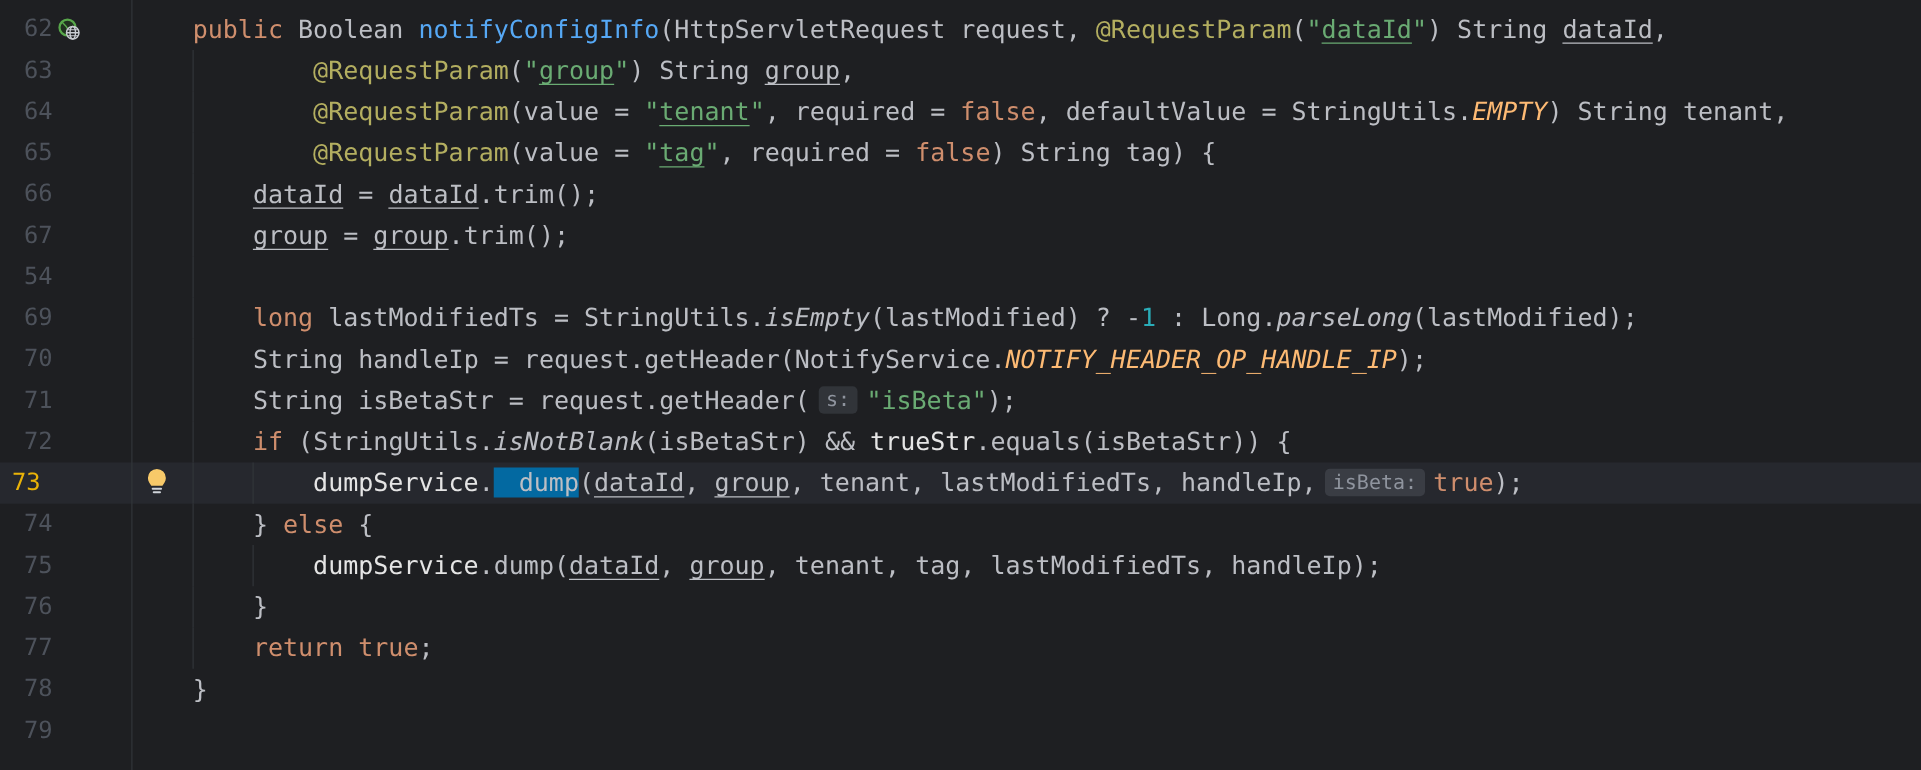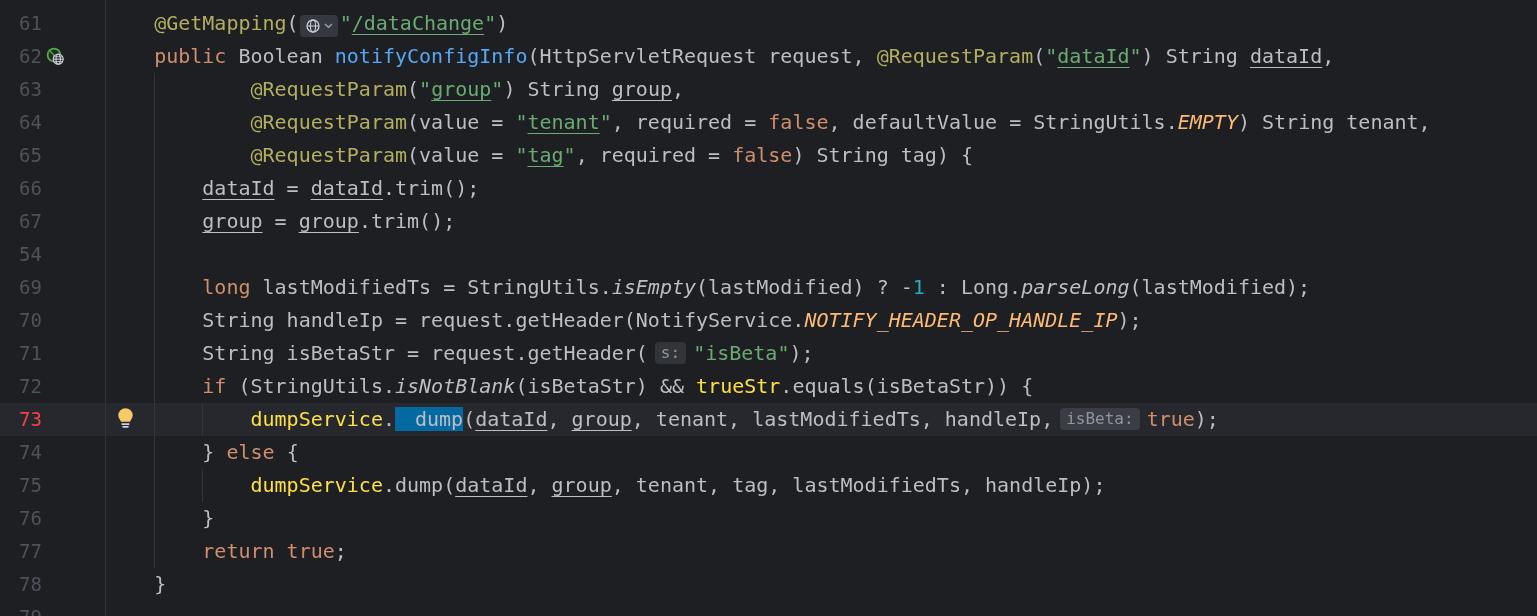--- a/index.html
+++ b/index.html
@@ -14,32 +14,32 @@
     cursor:text;
   }
   .rows{position:absolute;top:7px;left:0;right:0;}
   .row{position:relative;height:33px;line-height:33px;white-space:pre;}
   .row.current{background:#26282e;}
   .gutter-border{position:absolute;left:105px;top:0;bottom:0;width:1px;background:#313438;z-index:4;}
   .lnum{
     position:absolute;left:0;top:0;width:42px;text-align:right;
     font-size:19px;color:#4d525b;letter-spacing:0;
   }
-  .row.current .lnum{color:#ef4444;}
+  .row.current .lnum{color:#eab308;text-align:center;}
   .code{position:absolute;left:106px;top:0;white-space:pre;}
   .guide{position:absolute;top:0;bottom:0;width:1px;background:#313438;}
   
   .tk-d{color:#bcbec4;}
   .tk-k{color:#cf8e6d;}
   .tk-s{color:#6aab73;}
   .tk-su{color:#6aab73;text-decoration:underline;text-underline-offset:4px;text-decoration-thickness:1px;}
   .tk-a{color:#b3ae60;}
   .tk-n{color:#2aacb8;}
   .tk-c{color:#fdba74;font-style:italic;}
-  .tk-f{color:#fde047;text-align:center;}
+  .tk-f{color:#e5e5e5;text-align:center;}
   .tk-m{color:#56a8f5;}
   .tk-i{color:#bcbec4;font-style:italic;}
   .tk-u{color:#bcbec4;text-decoration:underline;text-underline-offset:4px;text-decoration-thickness:1px;}
   .tk-hl{color:#bcbec4;background:#0369a1;padding-left:20px;}
   
   .inlay-text{
     display:inline-block;background:#313439;color:#8f949e;
     font-size:16px;line-height:22px;padding:0 6px;border-radius:4px;
     margin:0 7px;vertical-align:2px;
   }
@@ -50,27 +50,20 @@
   }
   .gicon{position:absolute;top:5px;z-index:5;cursor:pointer;}
   .gicon.mapping{left:45px;}
   .gicon.bulb{left:116px;top:4px;}
 </style>
 </head>
 <body>
 
 <div class="editor">
   <div class="rows">
-      <div class="row"><span class="lnum">61</span><span class="code" style="padding-left: 4ch;"><span class="tk-a">@GetMapping</span><span class="tk-d">(</span><span class="inlay-box"><svg width="16" height="16" viewBox="0 0 16 16">
-              <circle cx="8" cy="8" r="6" fill="none" stroke="#c9ccd3" stroke-width="1.3"></circle>
-              <ellipse cx="8" cy="8" rx="2.6" ry="6" fill="none" stroke="#c9ccd3" stroke-width="1.1"></ellipse>
-              <path d="M2 8 h12" stroke="#c9ccd3" stroke-width="1.1" fill="none"></path>
-            </svg><svg width="9" height="6" viewBox="0 0 9 6">
-              <path d="M1 1 L4.5 4.3 L8 1" stroke="#9ba0aa" stroke-width="1.4" fill="none"></path>
-            </svg></span><span class="tk-s">"</span><span class="tk-su">/dataChange</span><span class="tk-s">"</span><span class="tk-d">)</span></span></div>
       <div class="row"><span class="lnum">62</span><span class="gicon mapping"><svg width="22" height="22" viewBox="0 0 22 22">
             <circle cx="9" cy="9" r="6.4" fill="#20301f" stroke="#57a64a" stroke-width="1.8"></circle>
             <path d="M4.6 4.6 Q8.5 8 10.5 12.5" stroke="#57a64a" stroke-width="1.3" fill="none"></path>
             <g transform="translate(13.2,13.2)">
               <circle r="5" fill="#1e1f22" stroke="#c8ccd2" stroke-width="1.2"></circle>
               <ellipse rx="2.2" ry="5" fill="none" stroke="#c8ccd2" stroke-width="1.1"></ellipse>
               <path d="M-5 0 h10" stroke="#c8ccd2" stroke-width="1.1"></path>
               <path d="M-4.3 -2.4 h8.6 M-4.3 2.4 h8.6" stroke="#c8ccd2" stroke-width="0.9"></path>
             </g>
           </svg></span><span class="code" style="padding-left: 4ch;"><span class="tk-k">public</span><span class="tk-d"> Boolean </span><span class="tk-m">notifyConfigInfo</span><span class="tk-d">(HttpServletRequest request, </span><span class="tk-a">@RequestParam</span><span class="tk-d">(</span><span class="tk-s">"</span><span class="tk-su">dataId</span><span class="tk-s">"</span><span class="tk-d">) String </span><span class="tk-u">dataId</span><span class="tk-d">,</span></span></div>

